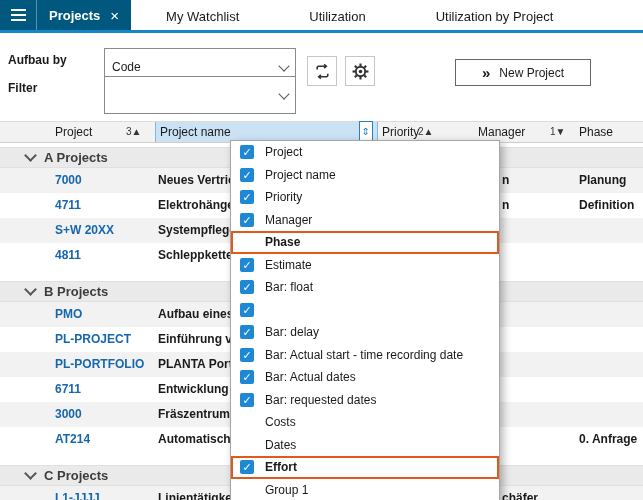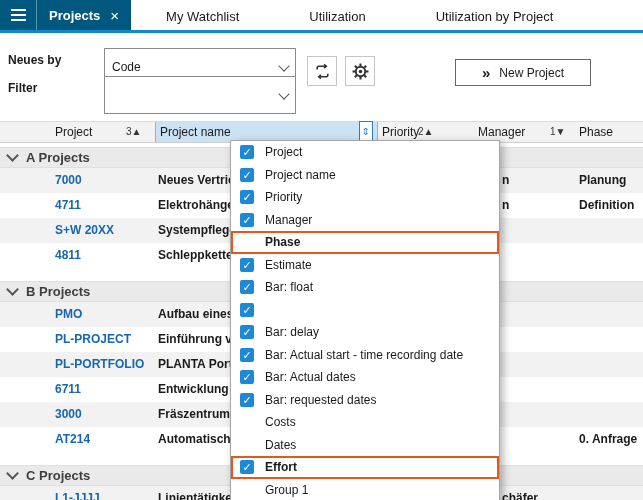--- a/index.html
+++ b/index.html
@@ -51,21 +51,21 @@
                   display:flex; align-items:center; justify-content:space-between; padding:0 4px; cursor:pointer; }
   .updown { border:1px solid #2a7fc0; color:#2a7fc0; font-size:10px; line-height:12px; padding:0 2px;
             background:#fff; }
   #h-priority { left:382px; } #h-priority-sort { left:418px; }
   #h-manager { left:478px; }  #h-manager-sort { left:550px; }
   #h-phase { left:579px; }
 
   
   .tbody { position:absolute; top:141px; left:0; right:0; bottom:0; overflow:hidden; }
   .group-row { height:21px; background:#eaeaea; border-top:1px solid #e0e0e0; border-bottom:1px solid #e0e0e0;
-               display:flex; align-items:center; gap:9px; padding-left:8px; box-sizing:border-box; cursor:pointer; }
+               display:flex; align-items:center; gap:9px; padding-left:26px; box-sizing:border-box; cursor:pointer; }
   .group-row .gchev { width:7px; height:7px; border-right:2px solid #555; border-bottom:2px solid #555;
                       transform:rotate(45deg); margin-top:-4px; }
   .group-row .glabel { font-weight:bold; font-size:13px; color:#3d3d3d; }
   .row { height:25px; position:relative; cursor:default; }
   .row.alt { background:#f2f2f2; }
   .row span { position:absolute; top:0; line-height:25px; white-space:nowrap;font-weight:bold; }
   .rid { left:55px; color:#1667ae; cursor:pointer; }
   .rname { left:158px; max-width:216px; overflow:hidden; color:#1a1a1a; }
   .rmanager { left:502px; color:#1a1a1a; }
   .rphase { left:579px; color:#1a1a1a; }
@@ -95,21 +95,21 @@
       <span>Projects</span>
       <span class="close">×</span>
     </div>
     <div class="tabs-rest">
         <div class="tab">My Watchlist</div>
         <div class="tab">Utilization</div>
         <div class="tab">Utilization by Project</div>
       </div>
   </div>
 
-  <span class="tb-label" id="lbl-groupby">Neues by</span>
+  <span class="tb-label" id="lbl-groupby">Aufbau by</span>
   <div class="dd" id="dd-groupby">
     <span>Code</span>
     <span class="chev"></span>
   </div>
   <span class="tb-label" id="lbl-filter">Filter</span>
   <div class="dd" id="dd-filter">
     <span></span>
     <span class="chev"></span>
   </div>
 

